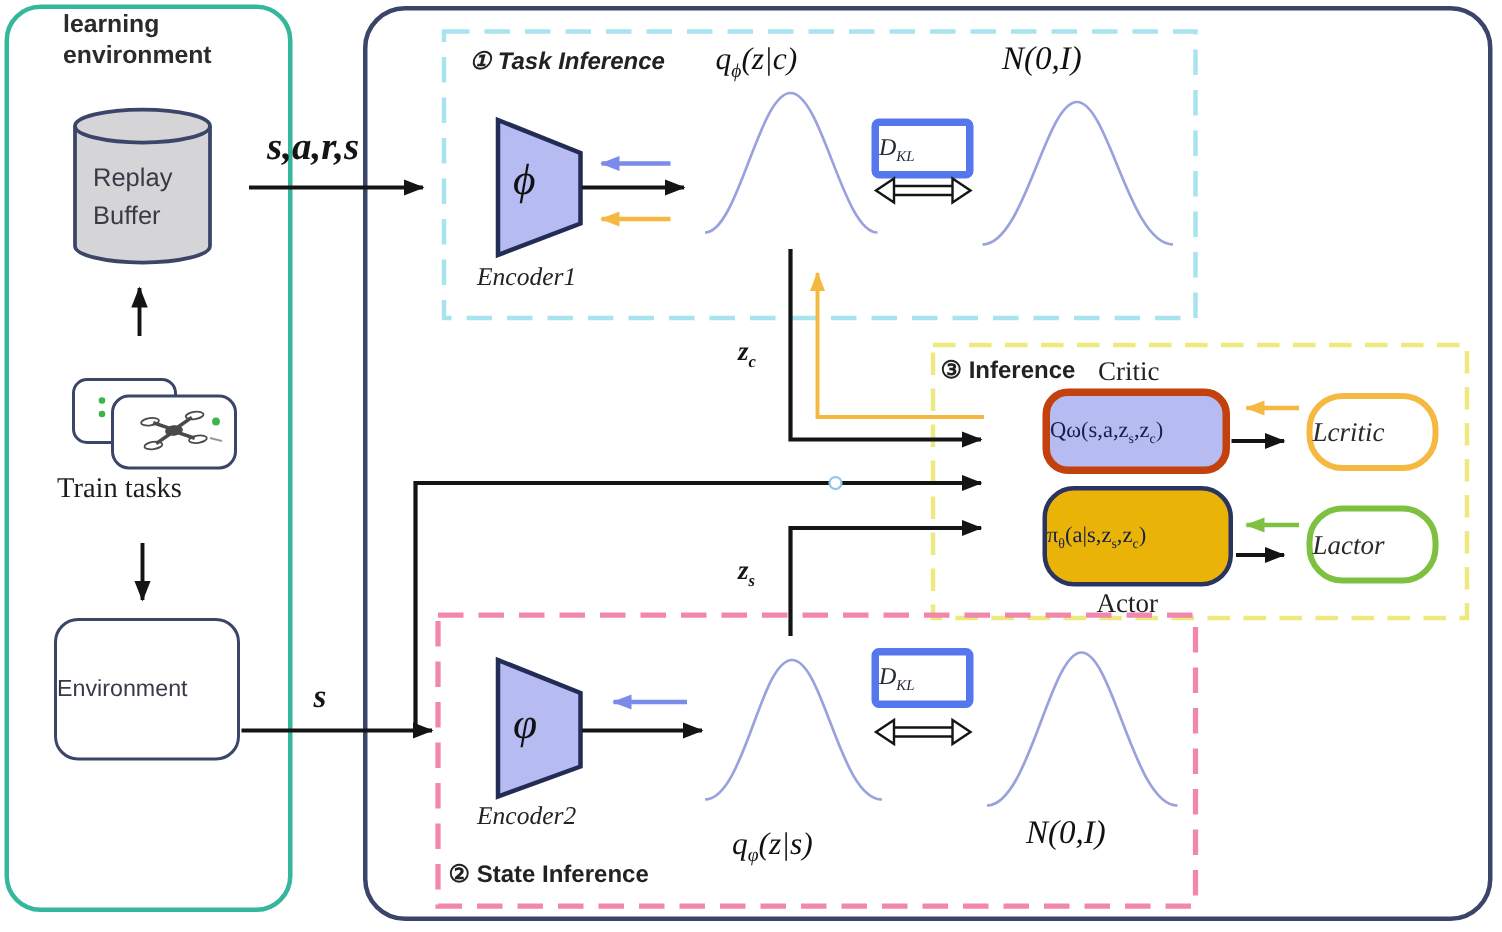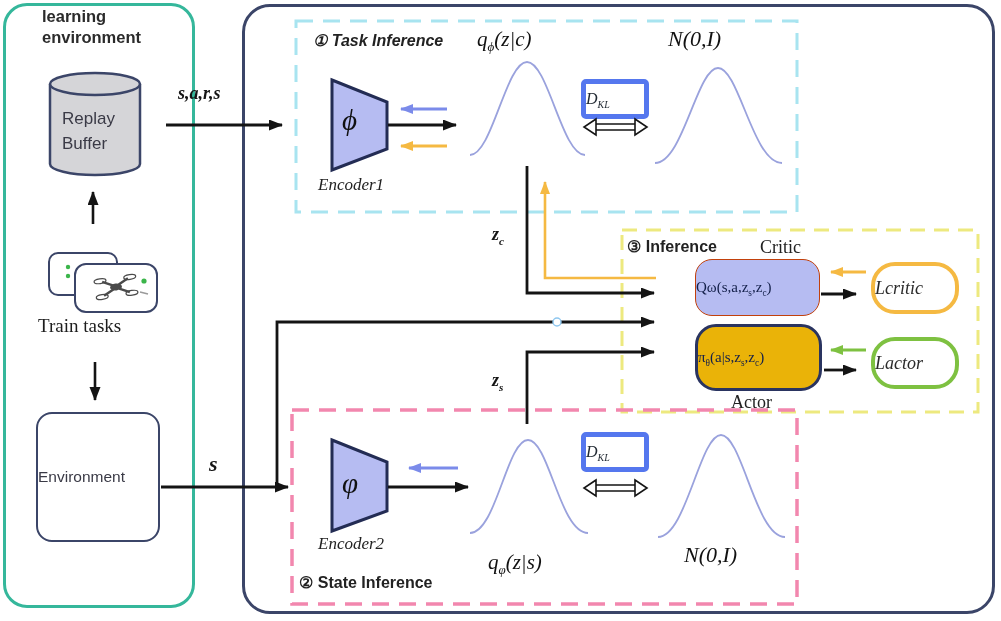--- a/index.html
+++ b/index.html
@@ -22,32 +22,32 @@
 
 <div id="stage">
 
   <div class="box" style="left:3px;top:3px;width:192px;height:605px;border:3.5px solid #35b79b;"></div>
 
   <div class="box" style="left:242px;top:4px;width:753px;height:610px;border:3px solid #3b4568;border-radius:28px;"></div>
 
   <div class="box" style="left:48px;top:252px;width:70px;height:44px;border:2.5px solid #3b4568;border-radius:10px;"></div>
   <div class="box" style="left:74px;top:263px;width:84px;height:50px;border:2.5px solid #3b4568;border-radius:12px;"></div>
 
-  <div class="box flex-c" style="left:36px;top:412px;width:124px;height:130px;border:2.5px solid #3b4568;border-radius:16px;">
+  <div class="box flex-c" style="left:36px;top:412px;width:124px;height:95px;border:2.5px solid #3b4568;border-radius:16px;">
     <span style="font-size:15.5px;color:#3a3a46;">Environment</span>
   </div>
 
   <div class="box flex-c" style="left:581px;top:79px;width:68px;height:40px;border:5px solid #5577ee;border-radius:5px;">
     <span class="serif-i" style="font-size:16px;color:#222a33;"><span>D</span><sub>KL</sub></span>
   </div>
   <div class="box flex-c" style="left:581px;top:432px;width:68px;height:40px;border:5px solid #5577ee;border-radius:5px;">
     <span class="serif-i" style="font-size:16px;color:#222a33;"><span>D</span><sub>KL</sub></span>
   </div>
 
-  <div class="box flex-c" style="left:695px;top:259px;width:125px;height:57px;background:#b6bcf2;border:1px solid #c2410c;border-radius:17px;">
+  <div class="box flex-c" style="left:695px;top:259px;width:125px;height:57px;background:#b6bcf2;border:5px solid #c2410c;border-radius:17px;">
     <span class="serif" style="font-size:15px;color:#14204a;"><span>Qω(s,a,z</span><sub>s</sub><span>,z</span><sub>c</sub><span>)</span></span>
   </div>
   <div class="box flex-c" style="left:695px;top:324px;width:127px;height:67px;background:#eab308;border:3px solid #2a3460;border-radius:21px;">
     <span class="serif" style="font-size:15px;color:#14204a;"><span>π</span><sub>θ</sub><span>(a|s,z</span><sub>s</sub><span>,z</span><sub>c</sub><span>)</span></span>
   </div>
 
   <div class="box flex-c" style="left:871px;top:262px;width:88px;height:52px;border:4.5px solid #f5b942;">
     <span class="serif-i" style="font-size:18px;color:#2b2b2b;">Lcritic</span>
   </div>
   <div class="box flex-c" style="left:871px;top:337px;width:88px;height:52px;border:4.5px solid #7ec141;">
@@ -134,36 +134,36 @@
       <path d="M635,480 L647,488 L635,496 Z" fill="#fff" stroke="#141414" stroke-width="1.6"></path>
     </g>
   </svg>
 
   <div class="lbl sans-b ctr" style="left:42px;top:6px;width:114px;font-size:16.5px;line-height:1.25;white-space:normal;color:#2b2b2b;">learning environment</div>
 
   <div class="lbl ctr" style="left:62px;top:107px;width:66px;font-size:17px;line-height:1.45;white-space:normal;color:#3a3a46;">Replay Buffer</div>
 
   <div class="lbl serif ctr" style="left:38px;top:315px;width:122px;font-size:19px;">Train tasks</div>
 
-  <div class="lbl serif-bi ctr" style="left:178px;top:83px;width:90px;font-size:18px;color:#151515;">s,a,r,s</div>
+  <div class="lbl serif-bi ctr" style="left:178px;top:83px;width:90px;font-size:26px;color:#151515;">s,a,r,s</div>
 
   <div class="lbl serif-bi" style="left:209px;top:451px;font-size:22px;color:#151515;">s</div>
 
   <div class="lbl serif-bi" style="left:492px;top:224px;font-size:18px;color:#151515;"><span>z</span><sub>c</sub></div>
 
   <div class="lbl serif-bi" style="left:492px;top:370px;font-size:18px;color:#151515;"><span>z</span><sub>s</sub></div>
 
   <div class="lbl sans-b" style="left:313px;top:31px;font-size:16px;color:#222;font-style:italic;">① Task Inference</div>
   <div class="lbl serif-i" style="left:477px;top:27px;font-size:21px;color:#111;"><span>q</span><sub>ϕ</sub><span>(z|c)</span></div>
   <div class="lbl serif-i ctr" style="left:342px;top:104px;width:32px;font-size:29px;color:#111;">ϕ</div>
   <div class="lbl serif-i" style="left:318px;top:175px;font-size:17px;color:#222;">Encoder1</div>
   <div class="lbl serif-i" style="left:668px;top:26px;font-size:22px;color:#111;">N(0,I)</div>
 
   <div class="lbl sans-b" style="left:627px;top:237px;font-size:16px;color:#222;">③ Inference</div>
-  <div class="lbl serif" style="left:760px;top:237px;font-size:18px;color:#222;">Critic</div>
+  <div class="lbl serif" style="left:732px;top:237px;font-size:18px;color:#222;">Critic</div>
   <div class="lbl serif" style="left:731px;top:392px;font-size:18px;color:#222;">Actor</div>
 
   <div class="lbl sans-b" style="left:299px;top:573px;font-size:16px;color:#222;">② State Inference</div>
   <div class="lbl serif-i" style="left:488px;top:550px;font-size:21px;color:#111;"><span>q</span><sub>φ</sub><span>(z|s)</span></div>
   <div class="lbl serif-i ctr" style="left:342px;top:467px;width:32px;font-size:29px;color:#111;">φ</div>
   <div class="lbl serif-i" style="left:318px;top:534px;font-size:17px;color:#222;">Encoder2</div>
   <div class="lbl serif-i" style="left:684px;top:542px;font-size:22px;color:#111;">N(0,I)</div>
 
 </div>
 

